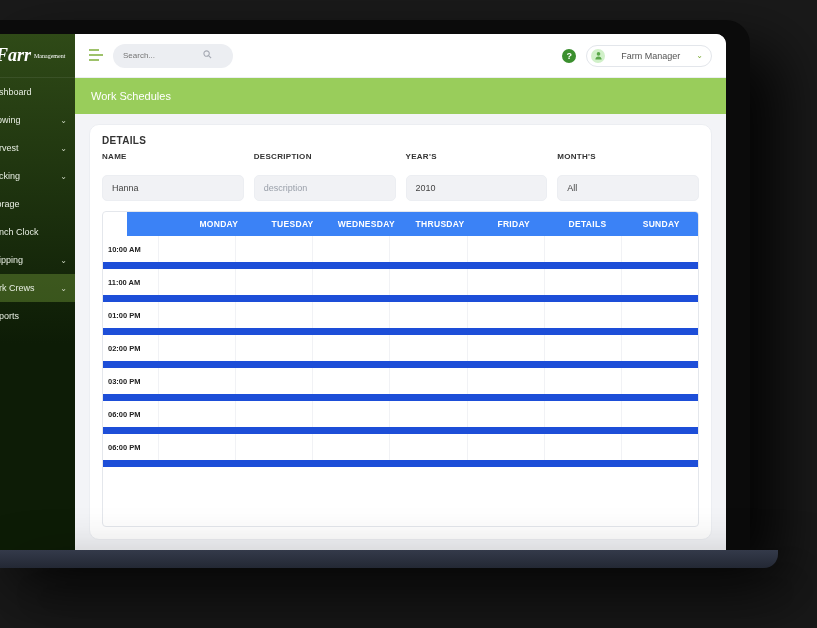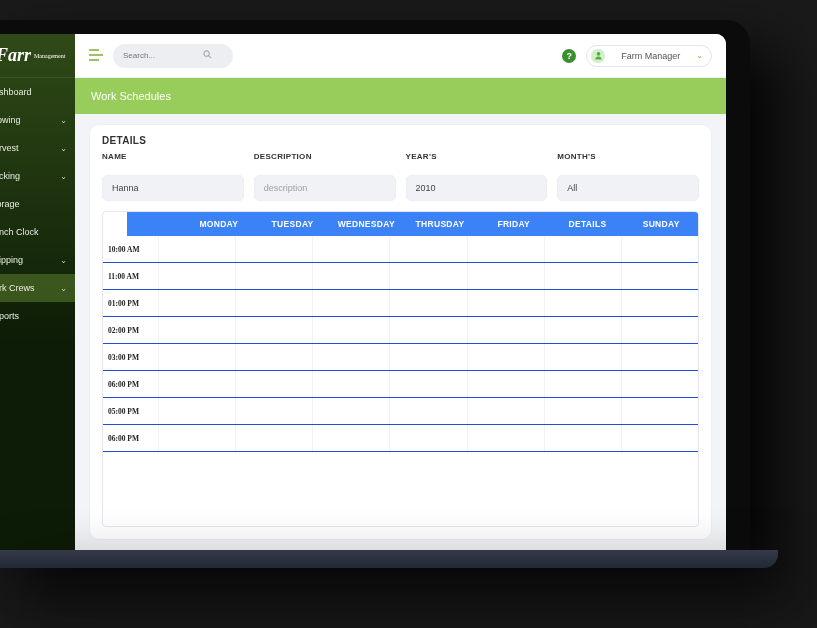--- a/index.html
+++ b/index.html
@@ -144,21 +144,21 @@
     color: #fff;
     display: flex;
     font-size: 8.5px;
     font-weight: 700;
     letter-spacing: 0.3px;
     margin-left: 24px;
   }
   .th-time { width: 55px; flex-shrink: 0; }
   .th-day { flex: 1; text-align: center; padding: 7px 0; }
   .sched-body { flex: 1; overflow: hidden; }
-  .row { display: flex; border-bottom: 1px solid #1d4ed8; font-family: Liberation Serif, serif; }
+  .row { display: flex; border-bottom: 7px solid #1d4ed8; }
   .td-time {
     width: 55px; flex-shrink: 0;
     font-size: 7.5px; font-weight: 700; color: #222;
     padding: 8.5px 5px;
   }
   .td-cell { flex: 1; border-left: 1px solid #f1f2f5; }
 </style>
 </head>
 <body>
 
@@ -332,30 +332,20 @@
                   <div class="td-time">06:00 PM</div>
                   <div class="td-cell"></div>
                   <div class="td-cell"></div>
                   <div class="td-cell"></div>
                   <div class="td-cell"></div>
                   <div class="td-cell"></div>
                   <div class="td-cell"></div>
                   <div class="td-cell"></div>
                 </div>
                 <div class="row">
-                  <div class="td-time">05:00 PM</div>
-                  <div class="td-cell"></div>
-                  <div class="td-cell"></div>
-                  <div class="td-cell"></div>
-                  <div class="td-cell"></div>
-                  <div class="td-cell"></div>
-                  <div class="td-cell"></div>
-                  <div class="td-cell"></div>
-                </div>
-                <div class="row">
                   <div class="td-time">06:00 PM</div>
                   <div class="td-cell"></div>
                   <div class="td-cell"></div>
                   <div class="td-cell"></div>
                   <div class="td-cell"></div>
                   <div class="td-cell"></div>
                   <div class="td-cell"></div>
                   <div class="td-cell"></div>
                 </div>
               </div>

